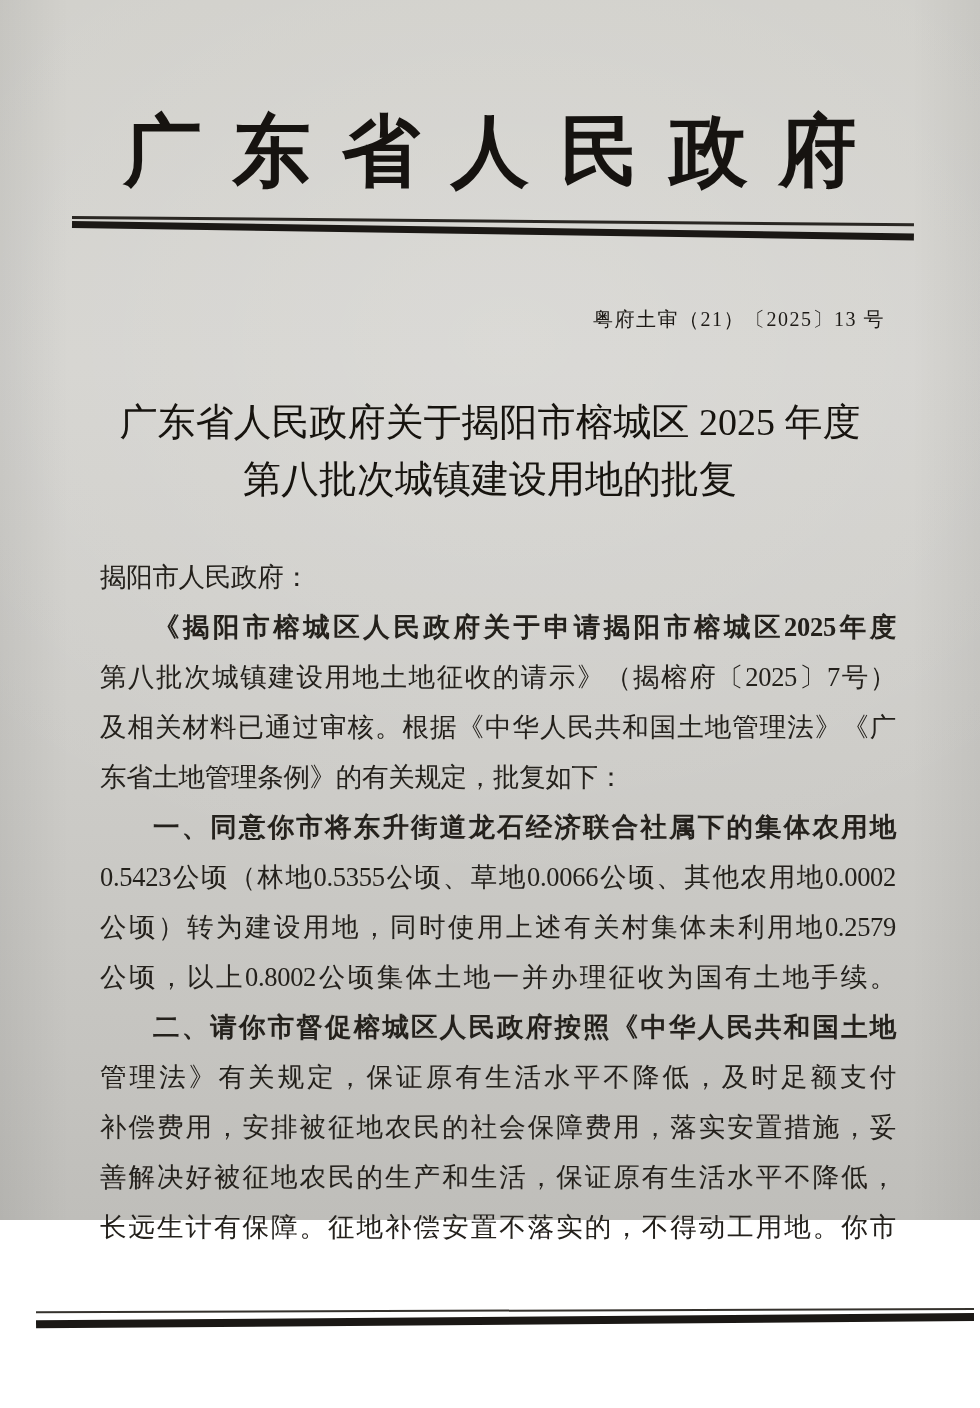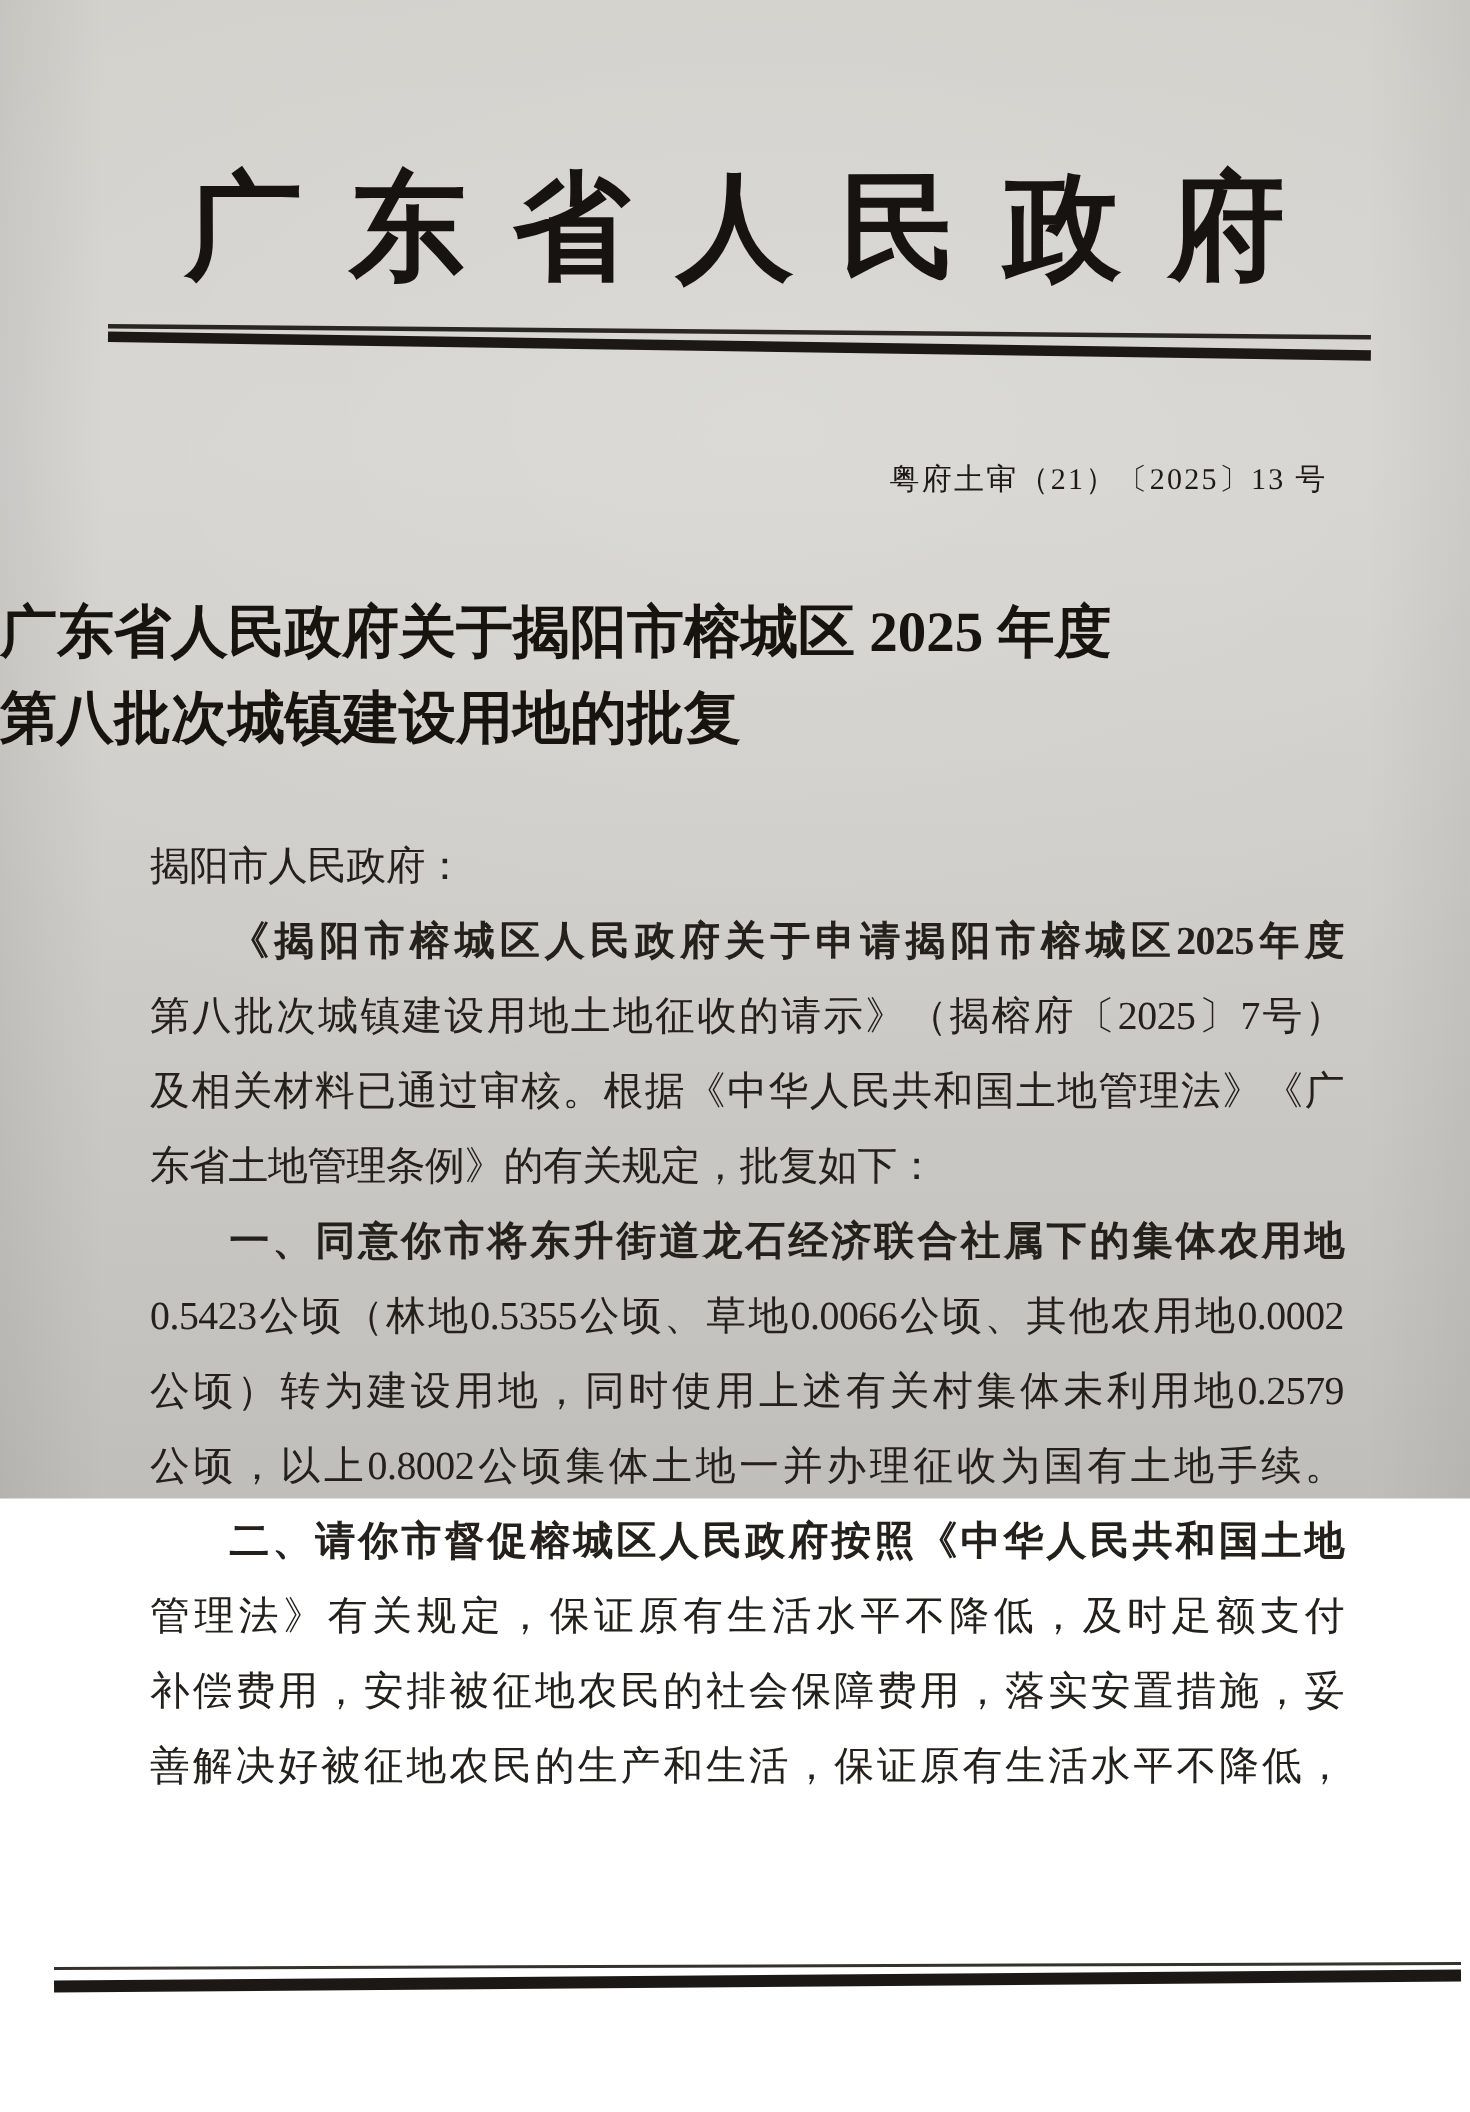--- a/index.html
+++ b/index.html
@@ -5,21 +5,21 @@
   html, body { margin: 0; padding: 0; }
   body {
     width: 980px; height: 1408px;
     font-family: "Liberation Serif", "DejaVu Serif", serif;
     overflow: hidden;
   }
 
   
   .paper {
     position: relative;
-    width: 980px; height: 999px;
+    width: 980px; height: 1220px;
     background:
       linear-gradient(90deg, rgba(0,0,0,0.06) 0%, rgba(0,0,0,0) 7%, rgba(0,0,0,0) 93%, rgba(0,0,0,0.05) 100%),
       radial-gradient(ellipse 120% 70% at 52% 28%, rgba(255,255,255,0.16), rgba(255,255,255,0) 65%),
       linear-gradient(180deg, #d1d0cb 0%, #d4d3cf 30%, #cdccc8 62%, #c5c4c0 86%, #bfbeba 100%);
     color: #221f1b;
   }
 
   
   .letterhead {
     position: absolute;
@@ -50,22 +50,22 @@
     font-size: 20px;
     letter-spacing: 1.5px;
     color: #1d1a16;
     white-space: nowrap;
   }
 
   
   .doc-title {
     position: absolute;
     top: 394px; left: 0; right: 0;
-    text-align: left;
-    font-weight: 700;
+    text-align: center;
+    font-weight: 400;
     font-size: 38px;
     line-height: 57px;
     color: #17140f;
   }
 
   
   .body-text {
     position: absolute;
     top: 552px; left: 100px;
     width: 796px;
@@ -108,20 +108,21 @@
     <div class="line fill">及相关材料已通过审核。根据《中华人民共和国土地管理法》《广</div>
     <div class="line">东省土地管理条例》的有关规定，批复如下：</div>
     <div class="line fill indent">一、同意你市将东升街道龙石经济联合社属下的集体农用地</div>
     <div class="line fill">0.5423公顷（林地0.5355公顷、草地0.0066公顷、其他农用地0.0002</div>
     <div class="line fill">公顷）转为建设用地，同时使用上述有关村集体未利用地0.2579</div>
     <div class="line fill">公顷，以上0.8002公顷集体土地一并办理征收为国有土地手续。</div>
     <div class="line fill indent">二、请你市督促榕城区人民政府按照《中华人民共和国土地</div>
     <div class="line fill">管理法》有关规定，保证原有生活水平不降低，及时足额支付</div>
     <div class="line fill">补偿费用，安排被征地农民的社会保障费用，落实安置措施，妥</div>
     <div class="line fill">善解决好被征地农民的生产和生活，保证原有生活水平不降低，</div>
+    <div class="line fill">长远生计有保障。征地补偿安置不落实的，不得动工用地。你市</div>
   </div>
 
   <div class="foot-rule">
     <div class="thin"></div>
     <div class="thick"></div>
   </div>
 
 </div>
 
 </body></html>

